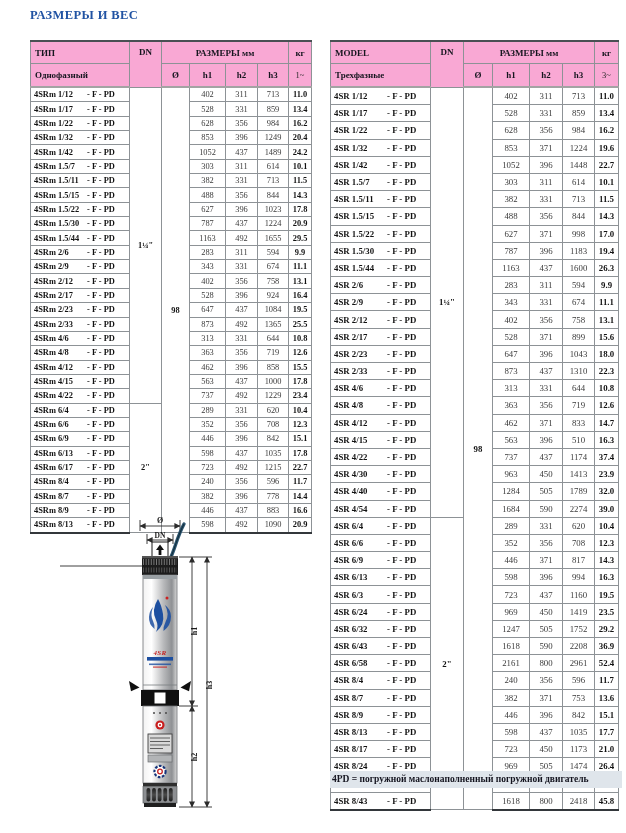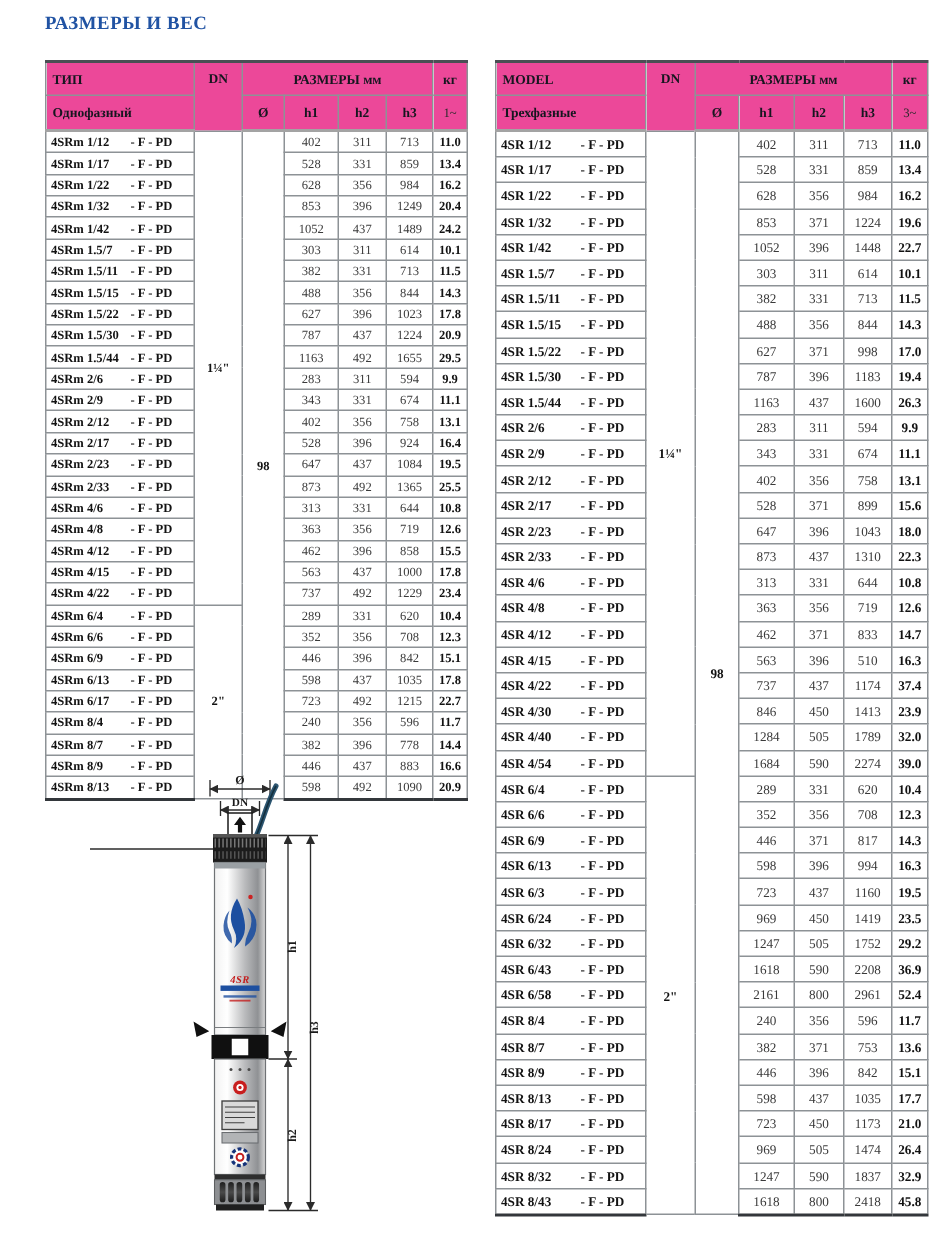--- a/index.html
+++ b/index.html
@@ -5,21 +5,21 @@
   html,body{margin:0;padding:0;background:#ffffff;}
   #page{position:relative;width:626px;height:833px;background:#ffffff;overflow:hidden;
         font-family:Liberation Serif, serif;color:#1a1a1a;}
   #doc-title{position:absolute;left:30px;top:8px;font-size:12.5px;font-weight:bold;
         color:#2153a3;letter-spacing:.4px;}
   
   table.tbl{border-collapse:collapse;table-layout:fixed;position:absolute;top:40px;}
   #tbl-left{left:30px;width:281px;}
   #tbl-right{left:330px;width:288px;}
   .tbl th,.tbl td{border:1px solid #8d9296;overflow:hidden;white-space:nowrap;}
-  .tbl thead th{background:#ec4899;font-size:9px;font-weight:bold;color:#16161f;
+  .tbl thead th{background:#f9a8d4;font-size:9px;font-weight:bold;color:#16161f;
         text-align:center;padding:0;}
   .tbl thead tr.hA th{height:21px;border-top:2px solid #4a4f54;}
   .tbl thead tr.hB th{height:22px;}
   .tbl thead tr.hB th{border-bottom:2px solid #a3a3a3;}
   .tbl th.h-model{text-align:left;padding-left:4px;}
   .tbl th.th-dn{vertical-align:top;padding-top:5px;}
   .tbl th.th-phase{font-weight:normal;font-size:8.5px;color:#2a2a2a;}
   #tbl-left tbody td{height:13.35px;font-size:8.4px;}
   #tbl-right tbody td{height:16.19px;font-size:8.8px;}
   .tbl tbody td{padding:0;text-align:center;color:#3a3a3a;background:#fff;}
@@ -743,21 +743,21 @@
           <td class="c-num">1174</td>
           <td class="c-kg">37.4</td>
         </tr>
         <tr>
           <td class="c-model">
             <span class="mwrap">
               <span class="mname">4SR 4/30</span>
               <span class="msuf">- F - PD</span>
             </span>
           </td>
-          <td class="c-num">846</td>
+          <td class="c-num">963</td>
           <td class="c-num">450</td>
           <td class="c-num">1413</td>
           <td class="c-kg">23.9</td>
         </tr>
         <tr>
           <td class="c-model">
             <span class="mwrap">
               <span class="mname">4SR 4/40</span>
               <span class="msuf">- F - PD</span>
             </span>
@@ -1104,14 +1104,15 @@
       <line x1="139" y1="312" x2="172" y2="312"></line>
       <line x1="152" y1="62" x2="152" y2="211" marker-start="url(#arr)" marker-end="url(#arr)"></line>
       <line x1="152" y1="211" x2="152" y2="312" marker-start="url(#arr)" marker-end="url(#arr)"></line>
       <line x1="167" y1="62" x2="167" y2="312" marker-start="url(#arr)" marker-end="url(#arr)"></line>
     </g>
     <text x="157" y="136" font-size="8" font-weight="bold" fill="#1a1a1a" text-anchor="middle" transform="rotate(-90 157 136)">h1</text>
     <text x="157" y="262" font-size="8" font-weight="bold" fill="#1a1a1a" text-anchor="middle" transform="rotate(-90 157 262)">h2</text>
     <text x="172" y="190" font-size="8" font-weight="bold" fill="#1a1a1a" text-anchor="middle" transform="rotate(-90 172 190)">h3</text>
   </svg>
 
+  <div id="footnote">4PD = погружной маслонаполненный погружной двигатель</div>
 
 </div>
 
 </body></html>

